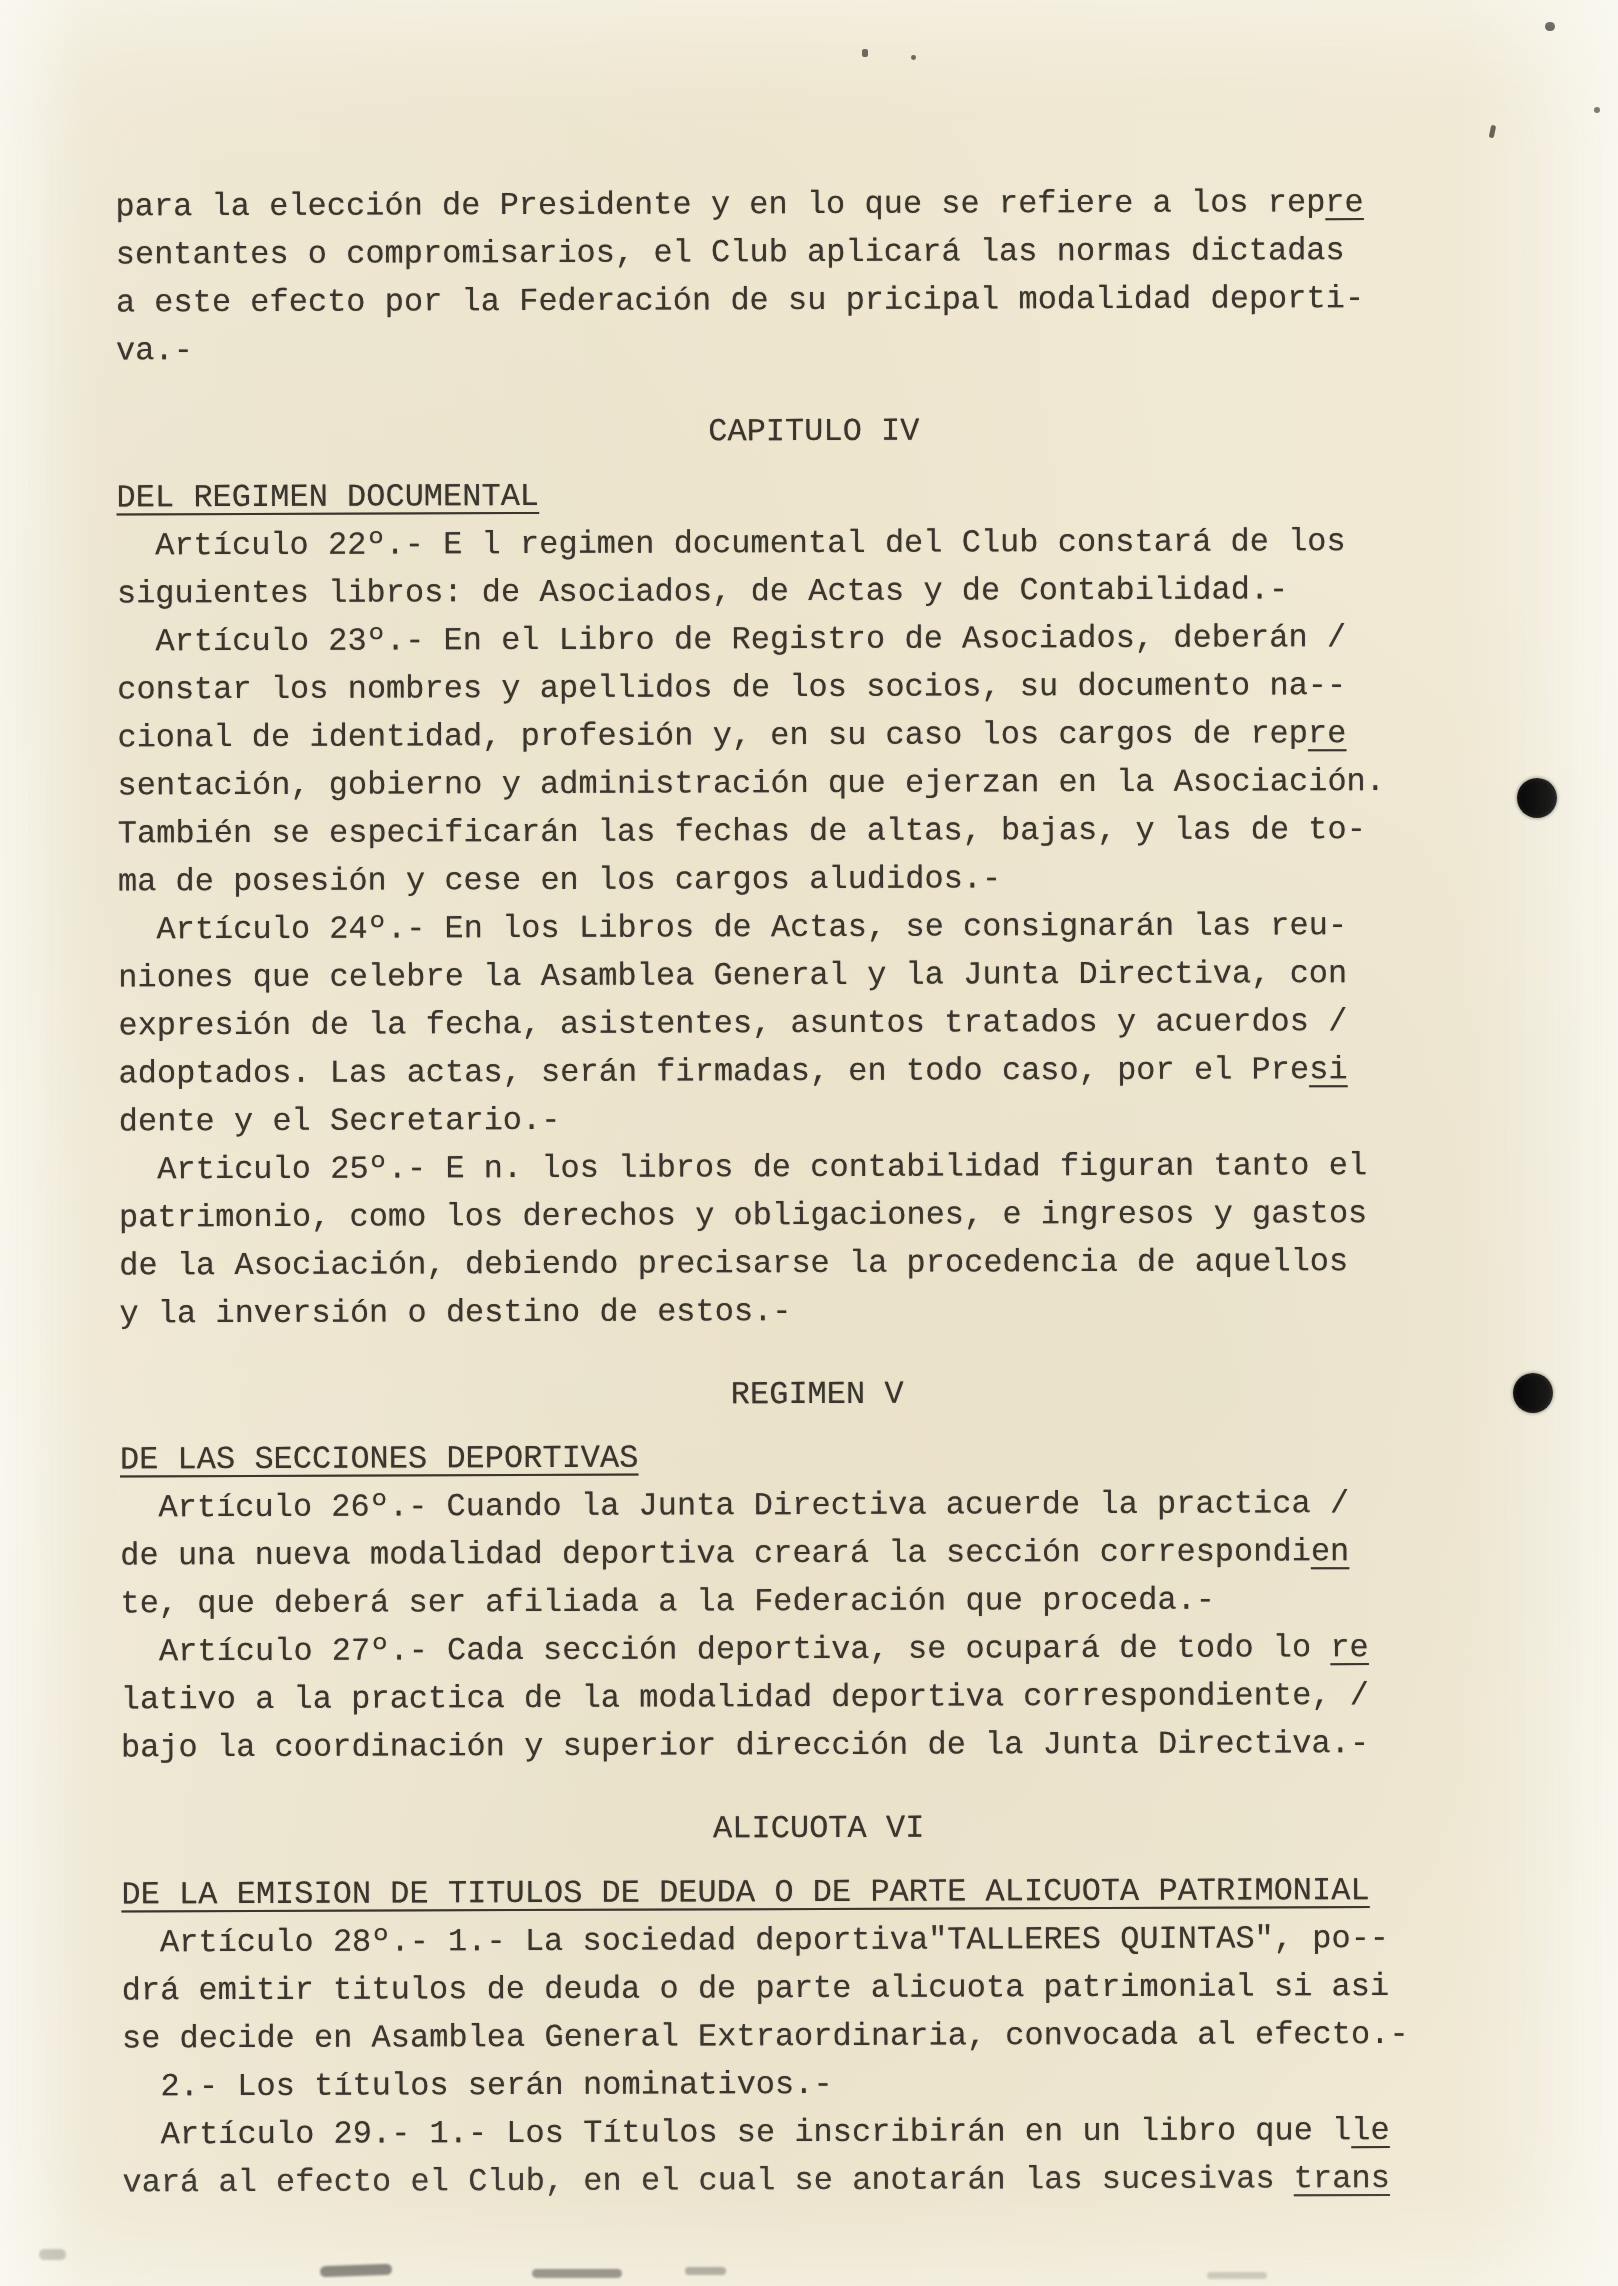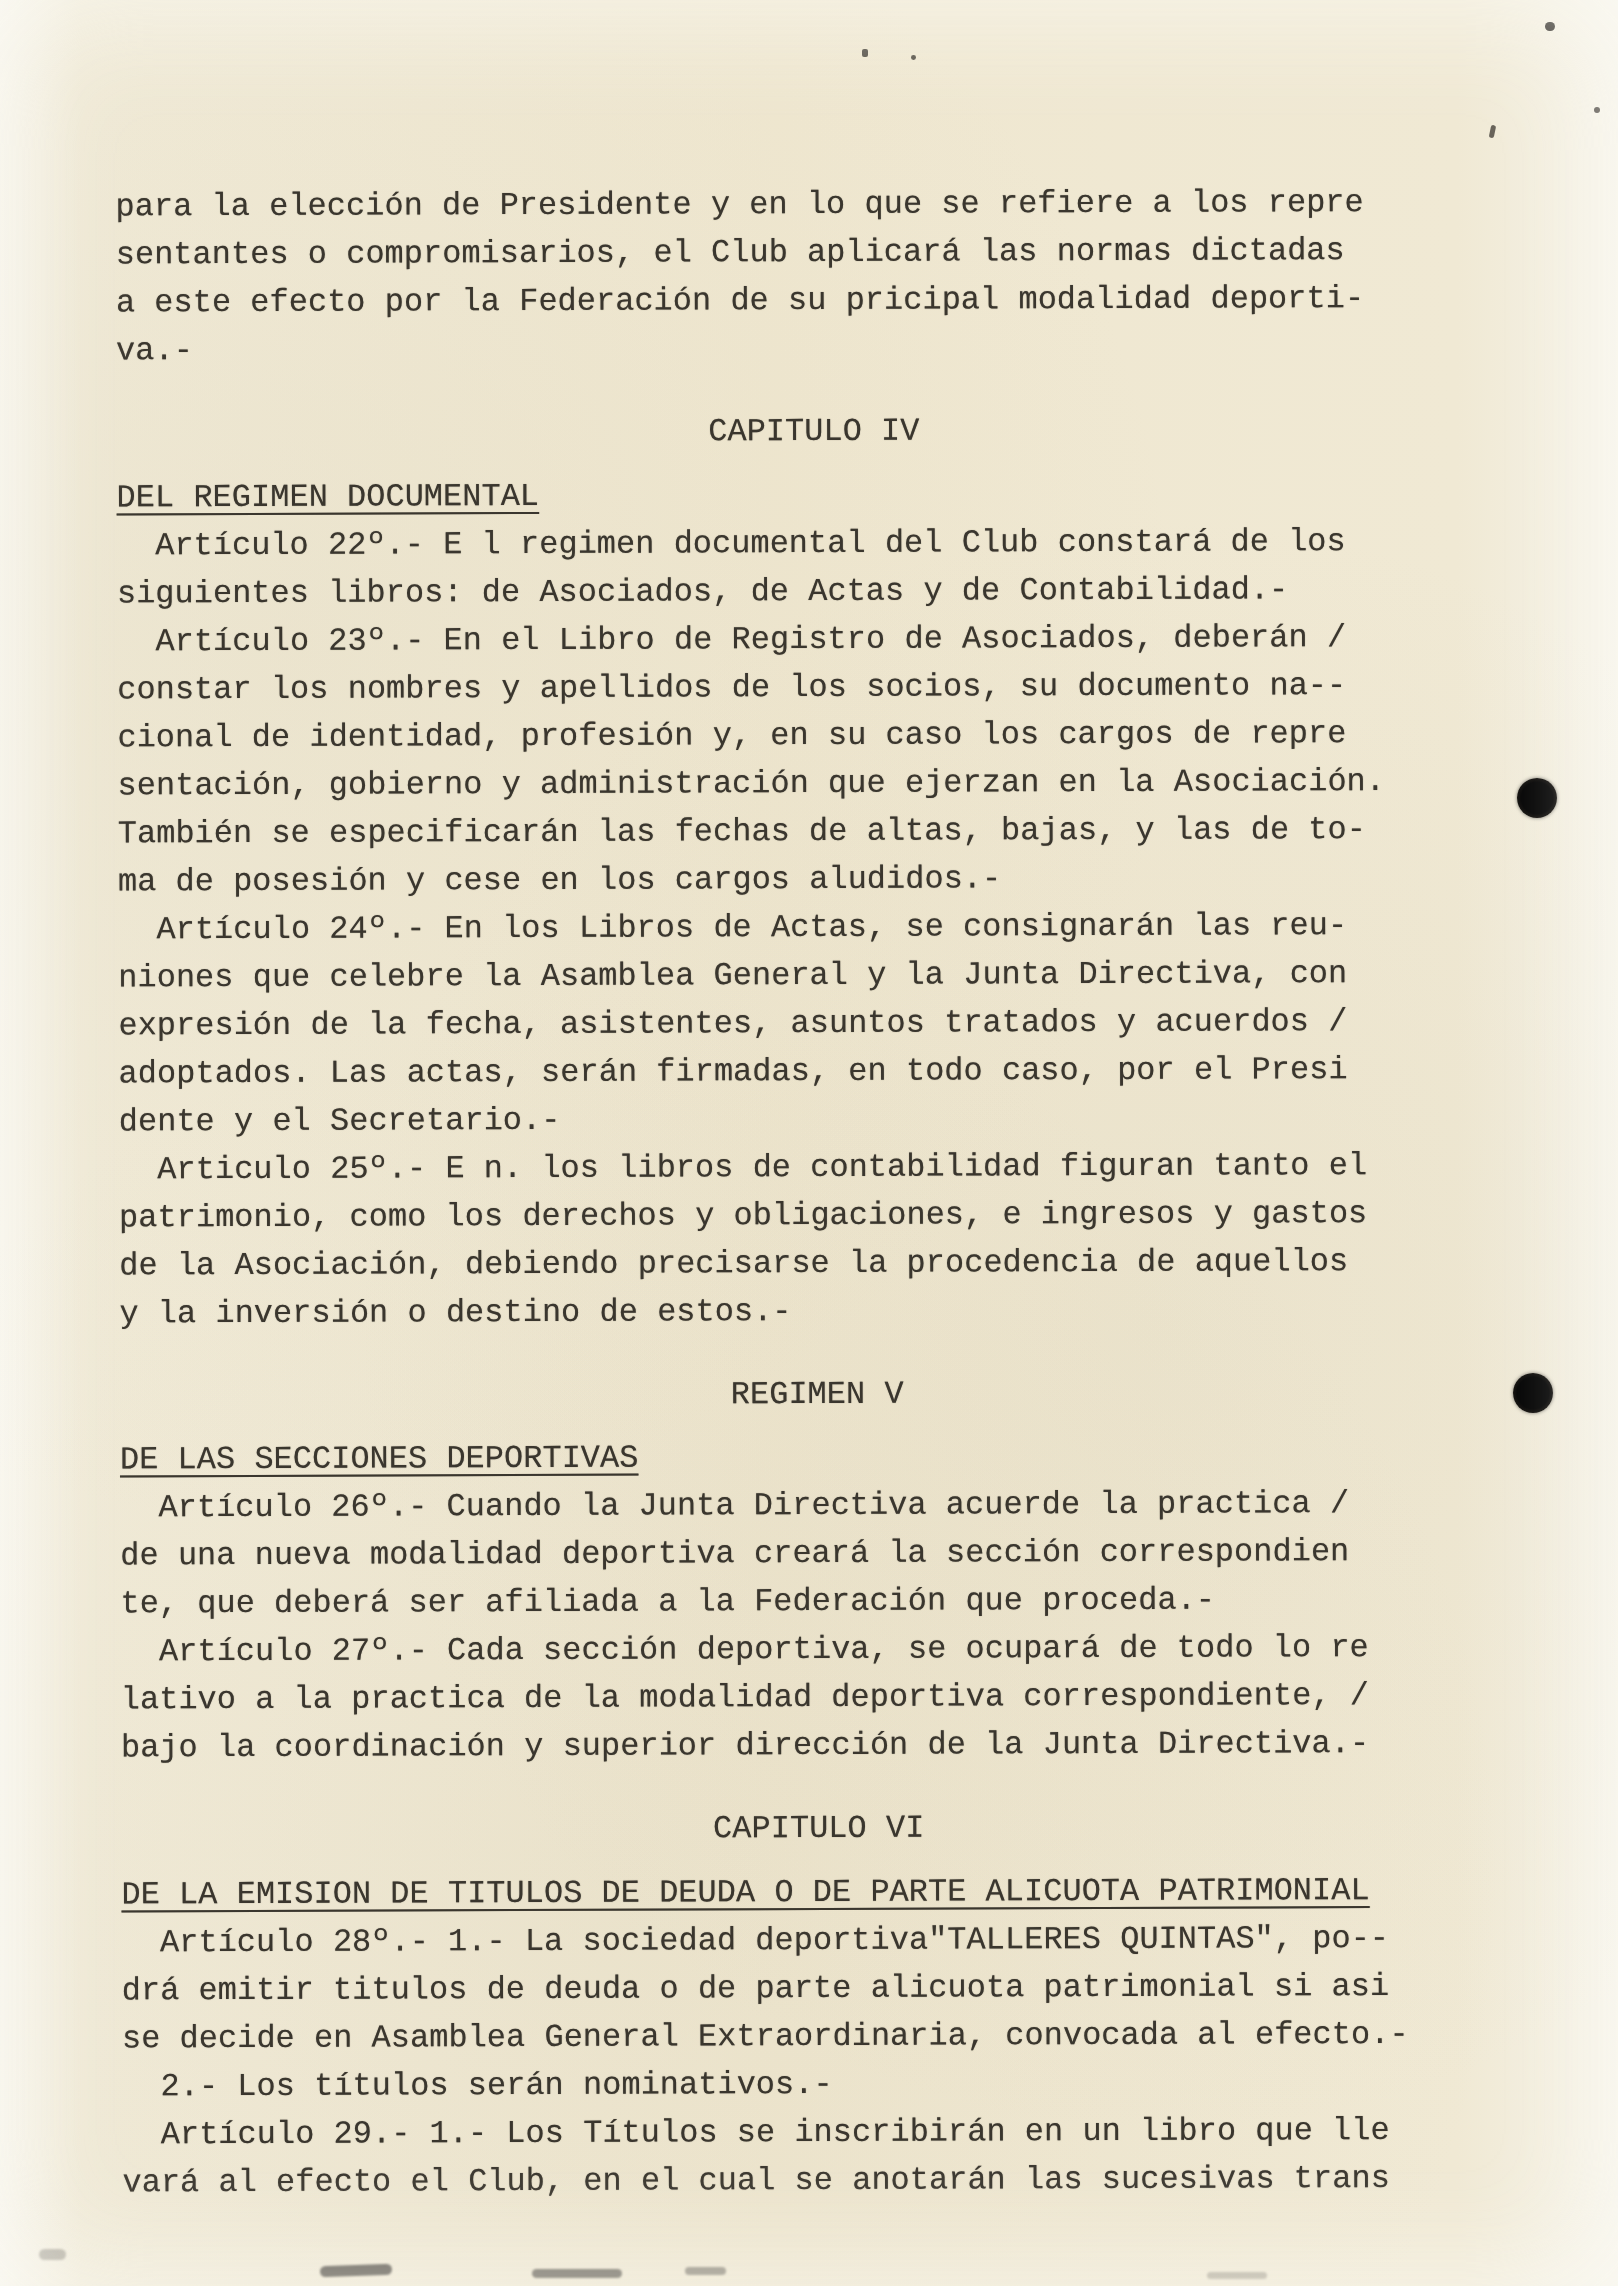--- a/index.html
+++ b/index.html
@@ -30,20 +30,21 @@
   }
   .block{margin:0;}
   .block .line{white-space:pre;}
   .block.chapter{text-align:center;margin:35px 0 15.6px 0;}
   .block.section .line{
     text-decoration:underline;
     text-decoration-thickness:2.4px;
     text-underline-offset:6.8px;
   }
   .block .line span.u{
+    text-decoration:underline;
     text-decoration-thickness:2.4px;
     text-underline-offset:6.8px;
   }
   .punch-hole{
     position:absolute;width:40px;height:40px;border-radius:50%;
     background:radial-gradient(circle,#000 55%,#15120e 75%,rgba(20,16,10,0.4) 92%,transparent 100%);
     box-shadow:0 0 3.9px rgba(0,0,0,0.55);
   }
   .hole1{left:1517px;top:778px;}
   .hole2{left:1513px;top:1373px;}
@@ -127,21 +128,21 @@
         <div class="line"><span>  Artículo 26º.- Cuando la Junta Directiva acuerde la practica /</span></div>
         <div class="line"><span>de una nueva modalidad deportiva creará la sección correspondi</span><span class="u">en</span></div>
         <div class="line"><span>te, que deberá ser afiliada a la Federación que proceda.-</span></div>
       </div>
       <div class="block paragraph">
         <div class="line"><span>  Artículo 27º.- Cada sección deportiva, se ocupará de todo lo </span><span class="u">re</span></div>
         <div class="line"><span>lativo a la practica de la modalidad deportiva correspondiente, /</span></div>
         <div class="line"><span>bajo la coordinación y superior dirección de la Junta Directiva.-</span></div>
       </div>
       <div class="block chapter">
-        <div class="line"><span>CAPITULO VI</span></div>
+        <div class="line"><span>ALICUOTA VI</span></div>
       </div>
       <div class="block section">
         <div class="line"><span>DE LA EMISION DE TITULOS DE DEUDA O DE PARTE ALICUOTA PATRIMONIAL</span></div>
       </div>
       <div class="block paragraph">
         <div class="line"><span>  Artículo 28º.- 1.- La sociedad deportiva"TALLERES QUINTAS", po--</span></div>
         <div class="line"><span>drá emitir titulos de deuda o de parte alicuota patrimonial si asi</span></div>
         <div class="line"><span>se decide en Asamblea General Extraordinaria, convocada al efecto.-</span></div>
       </div>
       <div class="block paragraph">

